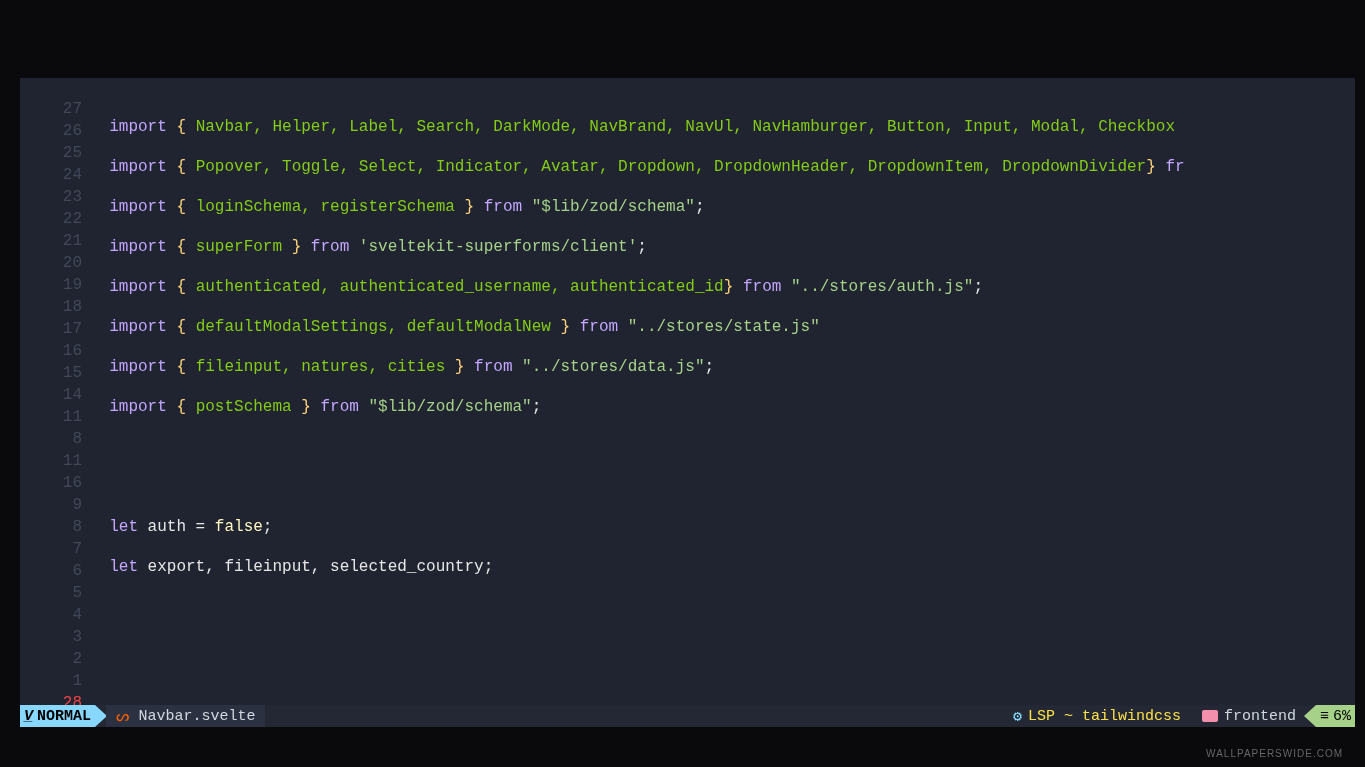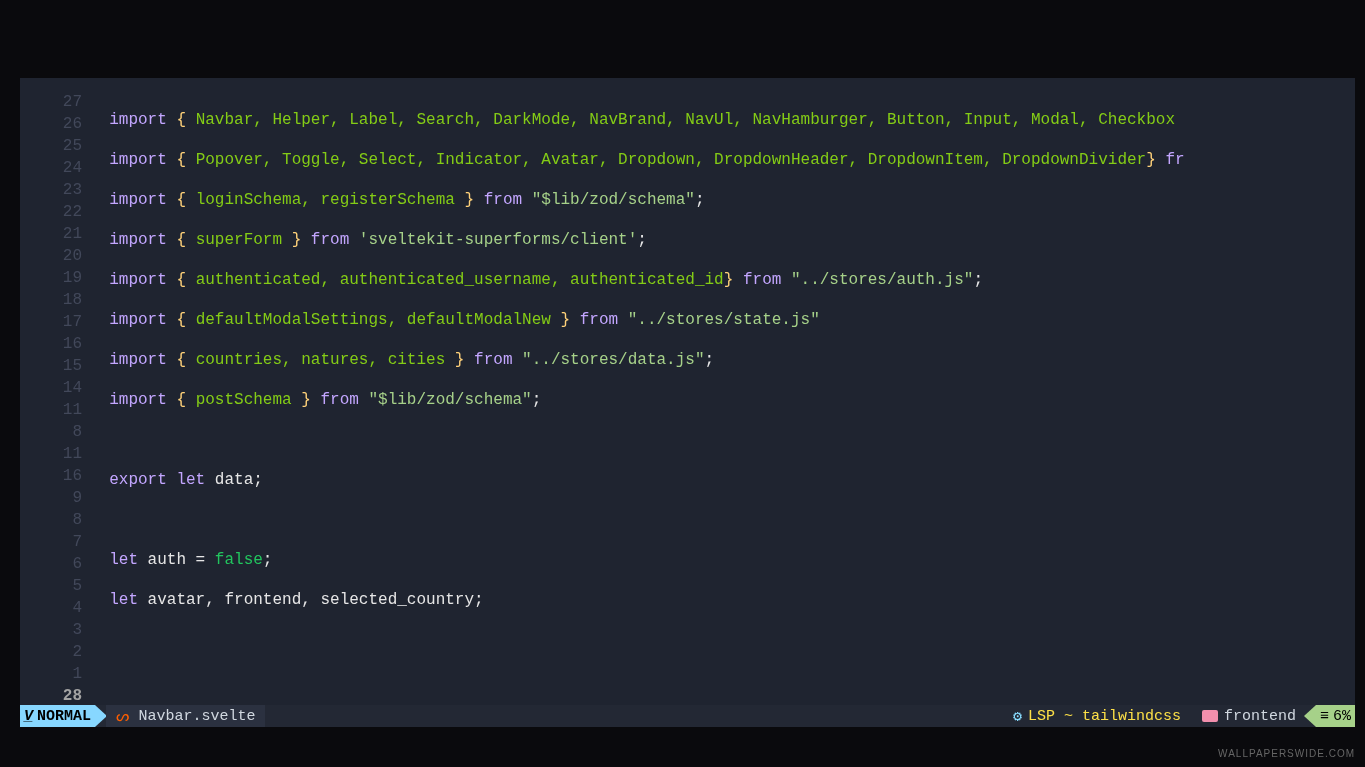--- a/index.html
+++ b/index.html
@@ -19,66 +19,66 @@
     right: 10px;
     bottom: 40px;
     background: #1f2430;
     display: flex;
     flex-direction: column;
   }
   .editor {
     flex: 1;
     display: flex;
     overflow: hidden;
-    padding-top: 13px;
+    padding-top: 20px;
     padding-bottom: 6px;
   }
   .gutter {
     width: 70px;
     text-align: right;
     padding-right: 8px;
     color: #42485a;
     user-select: none;
     flex-shrink: 0;
   }
-  .gutter .current { color: #a3a3a3; font-weight: bold; }
+  .gutter .current { color: #ef4444; font-weight: normal; }
   .code {
     flex: 1;
     white-space: pre;
     color: #d1d8e0;
     overflow: hidden;
   }
   .line { height: 22px; line-height: 22px; white-space: pre; }
   .kw   { color: #c3a6ff; text-align: center; } 
   .pnc  { color: #ffd27a; } 
   .cls  { color: #84cc16; } 
   .str  { color: #a6d189; }
   .var  { color: #e6e6e6; }
-  .num  { color: #22c55e; }
+  .num  { color: #fef9c3; }
   .red  { color: #f28779; }
   .statusline {
     height: 22px;
     background: #232834;
     display: flex;
     align-items: center;
     font-size: 15px;
     color: #d1d8e0;
   }
   .sl-vim { background:#87d7ff; color:#000; padding:0 4px; display:flex; align-items:center; gap:4px; font-weight:bold; height:100%;}
   .sl-tri-vim { width:0; height:0; border-top:11px solid transparent; border-bottom:11px solid transparent; border-left:12px solid #87d7ff; }
   .sl-mid { background:#2b3140; height:100%; display:flex; align-items:center; padding:0 10px; margin-left:-1px;}
   .sl-spacer { flex:1; }
   .sl-right { display:flex; align-items:center; gap:6px; padding:0 8px; height:100%;}
   .sl-mode-icon { font-weight:bold; font-style:italic;}
   .pink-box { display:inline-block; width:16px; height:12px; background:#f28fad; border-radius:2px;}
   .green-seg { background:#a6d189; color:#000; padding:0 4px; height:100%; display:flex; align-items:center; gap:4px;}
   .green-tri { width:0; height:0; border-top:11px solid transparent; border-bottom:11px solid transparent; border-right:12px solid #a6d189; }
   .svelte-icon { color:#ff5f00; }
   .watermark {
-    position:absolute; right:10px; bottom:8px; color:#666; font-size:10px; letter-spacing:1px;
+    position:absolute; right:22px; bottom:8px; color:#666; font-size:10px; letter-spacing:1px;
     font-family: sans-serif;
   }
 </style>
 </head>
 <body>
 
 <div class="window">
   <div class="editor">
     <div class="gutter">
       <div class="line">27</div>
@@ -111,27 +111,26 @@
       <div class="line current">28</div>
     </div>
 
     <div class="code">
 <div class="line">  <span class="kw">import</span> <span class="pnc">{ </span><span class="cls">Navbar, Helper, Label, Search, DarkMode, NavBrand, NavUl, NavHamburger, Button, Input, Modal, Checkbox</span></div>
 <div class="line">  <span class="kw">import</span> <span class="pnc">{ </span><span class="cls">Popover, Toggle, Select, Indicator, Avatar, Dropdown, DropdownHeader, DropdownItem, DropdownDivider</span><span class="pnc">}</span><span class="kw"> fr</span></div>
 <div class="line">  <span class="kw">import</span> <span class="pnc">{ </span><span class="cls">loginSchema, registerSchema</span><span class="pnc"> }</span><span class="kw"> from </span><span class="str">"$lib/zod/schema"</span><span class="var">;</span></div>
 <div class="line">  <span class="kw">import</span> <span class="pnc">{ </span><span class="cls">superForm</span><span class="pnc"> }</span><span class="kw"> from </span><span class="str">'sveltekit-superforms/client'</span><span class="var">;</span></div>
 <div class="line">  <span class="kw">import</span> <span class="pnc">{ </span><span class="cls">authenticated, authenticated_username, authenticated_id</span><span class="pnc">}</span><span class="kw"> from </span><span class="str">"../stores/auth.js"</span><span class="var">;</span></div>
 <div class="line">  <span class="kw">import</span> <span class="pnc">{ </span><span class="cls">defaultModalSettings, defaultModalNew</span><span class="pnc"> }</span><span class="kw"> from </span><span class="str">"../stores/state.js"</span></div>
-<div class="line">  <span class="kw">import</span> <span class="pnc">{ </span><span class="cls">countries, natures, cities</span><span class="pnc"> }</span><span class="kw"> from </span><span class="str">"../stores/data.js"</span><span class="var">;</span></div>
+<div class="line">  <span class="kw">import</span> <span class="pnc">{ </span><span class="cls">fileinput, natures, cities</span><span class="pnc"> }</span><span class="kw"> from </span><span class="str">"../stores/data.js"</span><span class="var">;</span></div>
 <div class="line">  <span class="kw">import</span> <span class="pnc">{ </span><span class="cls">postSchema</span><span class="pnc"> }</span><span class="kw"> from </span><span class="str">"$lib/zod/schema"</span><span class="var">;</span></div>
 <div class="line"></div>
-<div class="line">  <span class="kw">export</span><span class="kw"> let </span><span class="var">data</span><span class="var">;</span></div>
 <div class="line"></div>
 <div class="line">  <span class="kw">let </span><span class="var">auth</span><span class="var"> = </span><span class="num">false</span><span class="var">;</span></div>
-<div class="line">  <span class="kw">let </span><span class="var">avatar, frontend, selected_country</span><span class="var">;</span></div>
+<div class="line">  <span class="kw">let </span><span class="var">export, fileinput, selected_country</span><span class="var">;</span></div>
 
 
 
 
 
 
 
 
 
 

